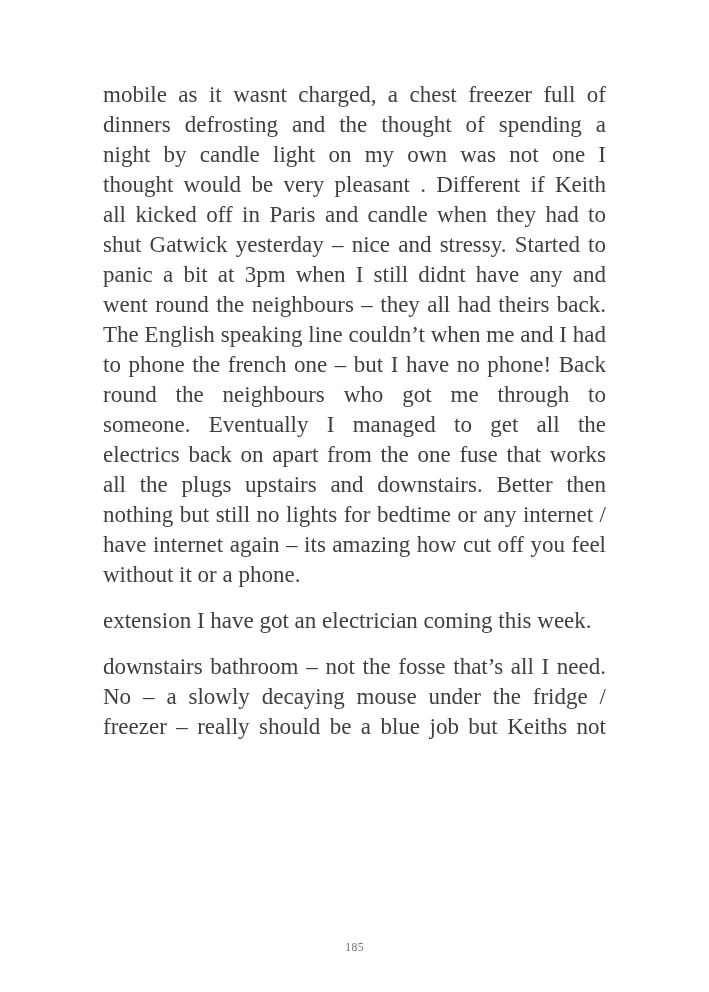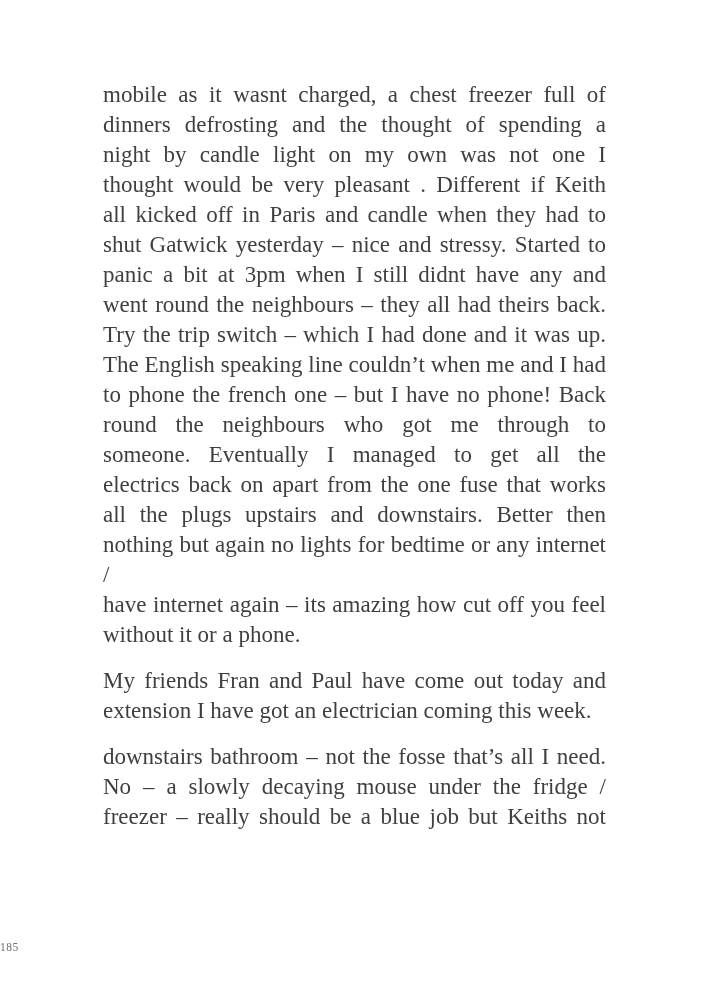--- a/index.html
+++ b/index.html
@@ -34,21 +34,21 @@
     white-space: normal;
   }
   .line.last {
     text-align-last: left;
   }
   .page-number {
     position: absolute;
     left: 0;
     top: 940px;
     width: 709px;
-    text-align: left;
+    text-align: center;
     font-size: 11.5px;
     line-height: 14px;
     color: #6e6e6e;
     letter-spacing: 0.5px;
   }
 </style>
 </head>
 <body>
 
 <div class="page">
@@ -56,34 +56,32 @@
 
     <div class="paragraph">
       <div class="line">mobile as it wasnt charged, a chest freezer full of</div>
       <div class="line">dinners defrosting and the thought of spending a</div>
       <div class="line">night by candle light on my own was not one I</div>
       <div class="line">thought would be very pleasant . Different if Keith</div>
       <div class="line">all kicked off in Paris and candle when they had to</div>
       <div class="line">shut Gatwick yesterday – nice and stressy. Started to</div>
       <div class="line">panic a bit at 3pm when I still didnt have any and</div>
       <div class="line">went round the neighbours – they all had theirs back.</div>
-      <div class="line">Try the trip switch – which I had done and it was up.</div>
       <div class="line">The English speaking line couldn’t when me and I had</div>
       <div class="line">to phone the french one – but I have no phone! Back</div>
       <div class="line">round the neighbours who got me through to</div>
       <div class="line">someone. Eventually I managed to get all the</div>
       <div class="line">electrics back on apart from the one fuse that works</div>
       <div class="line">all the plugs upstairs and downstairs. Better then</div>
-      <div class="line">nothing but again no lights for bedtime or any internet /</div>
+      <div class="line">nothing but still no lights for bedtime or any internet /</div>
       <div class="line">have internet again – its amazing how cut off you feel</div>
       <div class="line last">without it or a phone.</div>
     </div>
 
     <div class="paragraph">
-      <div class="line">My friends Fran and Paul have come out today and</div>
       <div class="line last">extension I have got an electrician coming this week.</div>
     </div>
 
     <div class="paragraph">
       <div class="line">downstairs bathroom – not the fosse that’s all I need.</div>
       <div class="line">No – a slowly decaying mouse under the fridge /</div>
       <div class="line">freezer – really should be a blue job but Keiths not</div>
     </div>
 
   </div>

